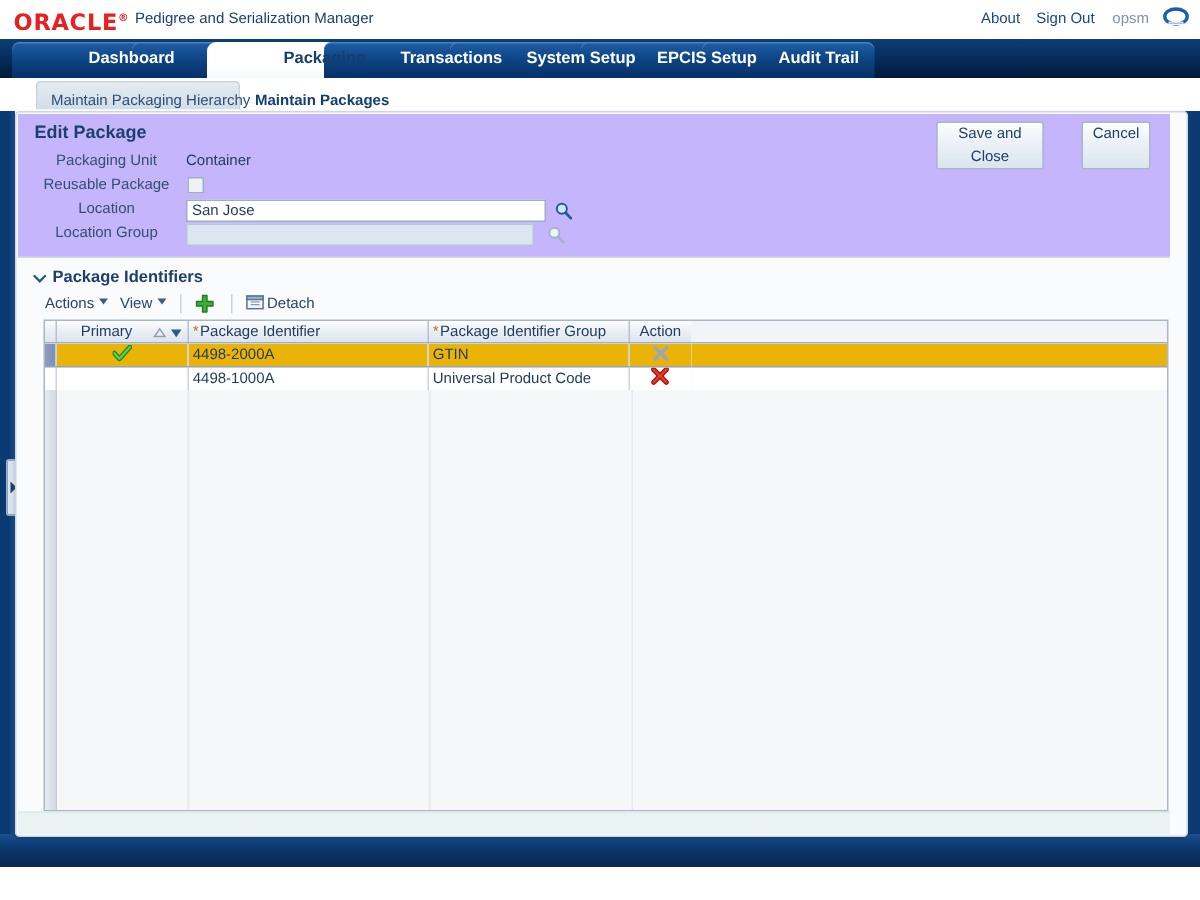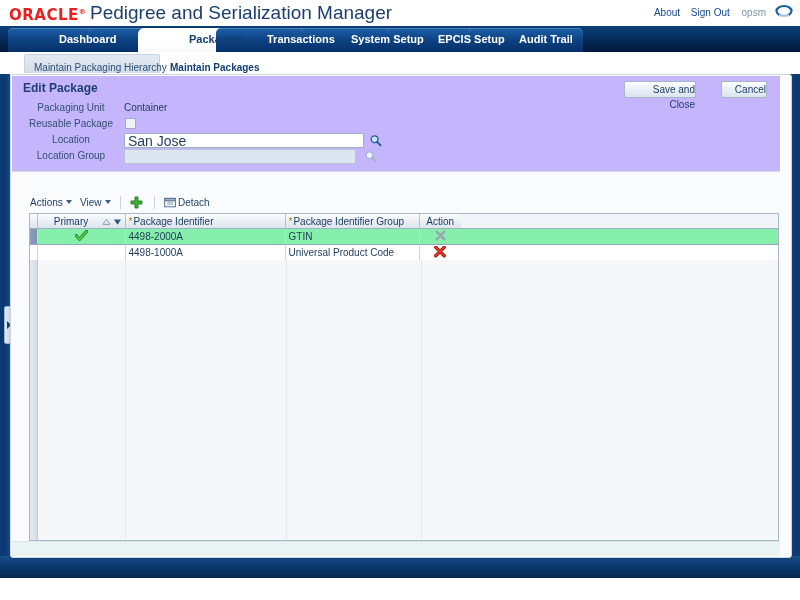--- a/index.html
+++ b/index.html
@@ -22,21 +22,21 @@
     position: absolute; left: 9px; top: 5px;
     font-family: "DejaVu Sans", sans-serif;
     font-size: 15px; font-weight: bold; letter-spacing: 0.5px;
     color: #e8201f; line-height: 15px;
   }
   .oracle-reg {
     font-size: 7px; vertical-align: super; color: #e8201f;
   }
   .app-title {
     position: absolute; left: 90px; top: 5px;
-    font-size: 19px; color: #1c3f6e; font-weight: normal;
+    font-size: 10px; color: #1c3f6e; font-weight: normal;
     line-height: 16px;
   }
   .globallinks {
     position: absolute; right: 34px; top: 7px;
     font-size: 10px;
   }
   .globallinks a {
     color: #18478f; text-decoration: none; margin-left: 8px;
   }
   .globallinks .userid {
@@ -144,40 +144,40 @@
     font-size: 10px; color: #33506e; line-height: 16px;
   }
   .fvalue-static {
     position: absolute; font-size: 10px; color: #22405f; line-height: 16px;
   }
   .ftext {
     position: absolute; height: 15px; box-sizing: border-box;
     border: 1px solid #9dafc2;
     background: #ffffff;
     font-family: "Liberation Sans", sans-serif;
-    font-size: 14px; color: #1f3b59;
+    font-size: 10px; color: #1f3b59;
     padding: 0 3px; line-height: 13px;
   }
   .ftext.disabled {
     background: #dde6f0; border-color: #b6c4d4; color: #6b7f96;
   }
   .fcheckbox {
     position: absolute; width: 11px; height: 11px; box-sizing: border-box;
     border: 1px solid #9dafc2; background: #eef2f7;
   }
   .magnifier { position: absolute; width: 13px; height: 13px; }
 
   
   .btn {
-    position: absolute; height: 17px; box-sizing: border-box;
+    position: absolute; height: 32px; box-sizing: border-box;
     background: linear-gradient(to bottom, #fdfefe 0%, #eaf0f6 48%, #dbe5ee 100%);
     border: 1px solid #a6b7c8;
     border-radius: 2px;
     font-size: 10px; color: #1f3f68;
-    line-height: 15px; text-align: right;
+    line-height: 15px; text-align: center;
     cursor: default;
   }
 
   
   .pi-header {
     position: absolute; left: 11px; top: 104px; width: 757px; height: 13px;
   }
   .pi-title {
     position: absolute; left: 13px; top: 0px;
     font-size: 11px; font-weight: bold; color: #1c3f6e;
@@ -234,21 +234,21 @@
     height: 15px;
     border-right: 1px solid #ccd5de;
     border-bottom: 1px solid #e2e7ec;
     font-size: 10px;
     color: #1e3a58;
     padding: 0 3px;
     white-space: nowrap;
     overflow: hidden;
   }
   tr.row-selected td {
-    background: #86efac;
+    background: #eab308;
     border-bottom-color: #94a6c6;
   }
   tr.row-normal td { background: #ffffff; }
   td.handle, th.handle {
     width: 7px; padding: 0;
     background: linear-gradient(to right, #e6ebf1, #d3dbe4);
     border-right: 1px solid #b7c3d0;
   }
   tr.row-selected td.handle {
     background: linear-gradient(to right, #8d9cbb, #7e8fb1);
@@ -400,20 +400,26 @@
         <svg class="magnifier" style="left:352px; top:2px;" viewBox="0 0 14 14">
           <circle cx="6" cy="5.6" r="3.6" fill="#eef3f8" stroke="#9fb4c8" stroke-width="1.4"></circle>
           <line x1="8.7" y1="8.4" x2="12.4" y2="12.3" stroke="#9fb4c8" stroke-width="2" stroke-linecap="round"></line>
         </svg>
       </div>
 
       <div class="btn" style="right:84px; top:5px; width:72px;">Save and Close</div>
       <div class="btn" style="right:13px; top:5px; width:46px;">Cancel</div>
     </div>
 
+    <div class="pi-header">
+      <svg class="disclosure" viewBox="0 0 9 9">
+        <path d="M1 3 L4.5 6.6 L8 3" fill="none" stroke="#2a5384" stroke-width="1.5" stroke-linecap="round"></path>
+      </svg>
+      <span class="pi-title">Package Identifiers</span>
+    </div>
 
     <div class="toolbar">
       <span class="tb-item" style="left:8px; top:1px;"><span>Actions</span><span class="tb-caret"></span></span>
 
       <span class="tb-item" style="left:58px; top:1px;"><span>View</span><span class="tb-caret"></span></span>
 
       <span class="tb-sep" style="left:98px; top:1px;"></span>
 
       <svg style="position:absolute; left:108px; top:1px; width:13px; height:13px;" viewBox="0 0 13 13">
         <path d="M5 1 h3 v4 h4 v3 h-4 v4 h-3 v-4 h-4 v-3 h4 z" fill="#3fae3f" stroke="#1d7a1d" stroke-width="0.9" stroke-linejoin="round"></path>

